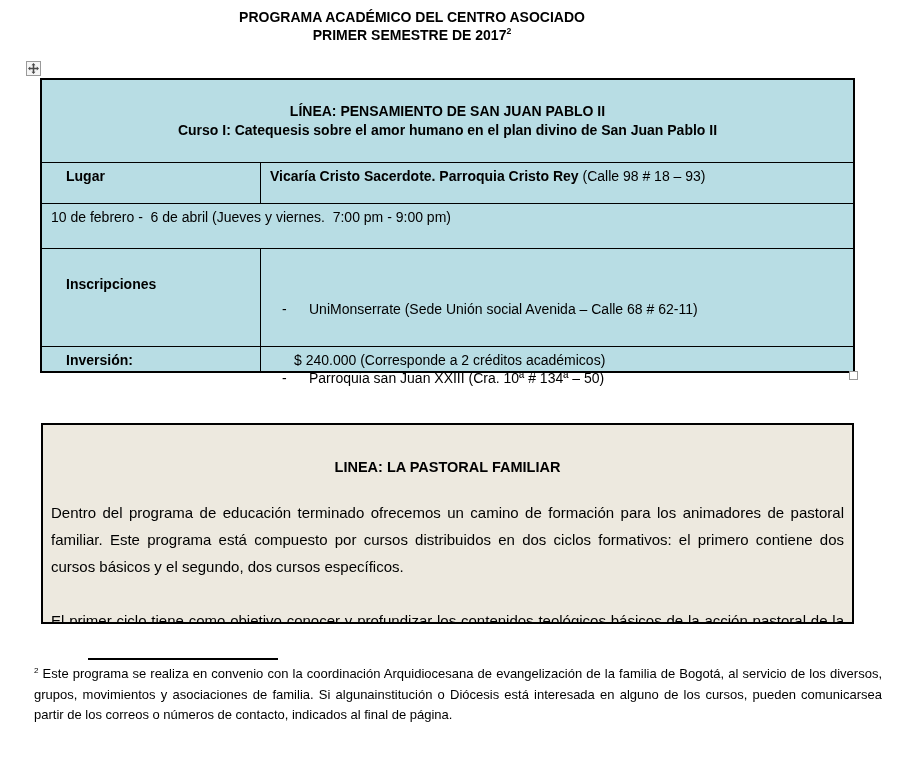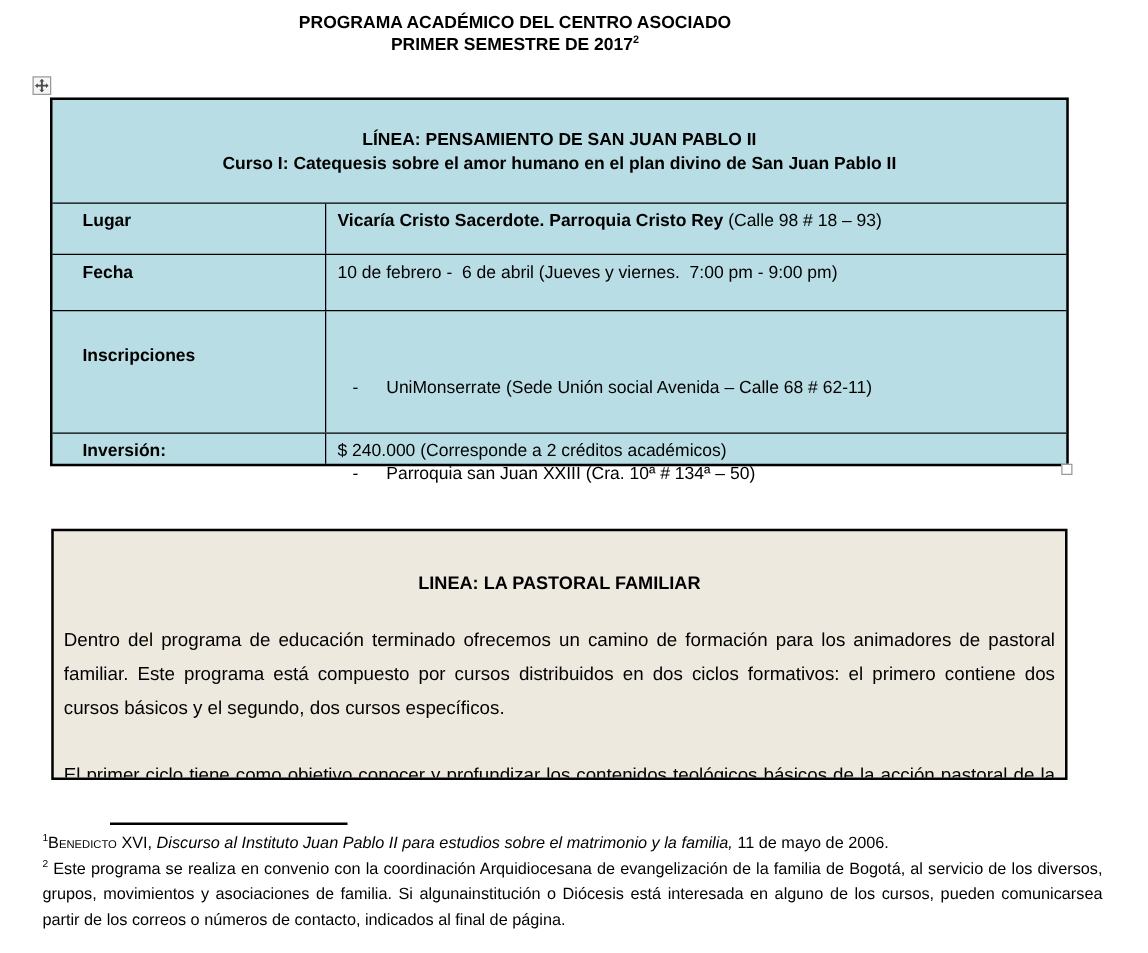--- a/index.html
+++ b/index.html
@@ -40,21 +40,21 @@
   }
   .t-row{display:flex;border-top:1.5px solid var(--border);}
   .t-label{
     width:203px;min-width:203px;border-right:1.5px solid var(--border);
     padding:4px 4px 0 8px;font-weight:bold;font-size:14px;line-height:18px;margin-left:16px;
   }
   .t-value{flex:1;padding:4px 6px 0 9px;font-size:14px;line-height:18px;white-space:pre-wrap;}
   .row-lugar{height:41px;}
   .row-fecha{height:45px;}
   .row-insc{height:98px;}
-  .row-inv{height:25px;}
+  .row-inv{height:25px;gap:24px;}
   .row-insc .t-label{padding-top:26px;}
   .insc-cell{line-height:23px;padding-top:3px;}
   .insc-item{display:flex;margin-left:12px;}
   .insc-dash{width:27px;min-width:27px;}
   .bold{font-weight:bold;}
 
   
   .resize-handle{
     position:absolute;left:849px;top:371px;width:9px;height:9px;
     border:1px solid #999;background:#fff;
@@ -103,21 +103,20 @@
     <div>LÍNEA: PENSAMIENTO DE SAN JUAN PABLO II</div>
     <div>Curso I: Catequesis sobre el amor humano en el plan divino de San Juan Pablo II</div>
   </div>
 
   <div class="t-row row-lugar">
     <div class="t-label">Lugar</div>
     <div class="t-value"><span class="bold">Vicaría Cristo Sacerdote. Parroquia Cristo Rey</span><span> (Calle 98 # 18 – 93)</span></div>
   </div>
 
   <div class="t-row row-fecha">
-    <div class="t-label">Fecha</div>
     <div class="t-value">10 de febrero -  6 de abril (Jueves y viernes.  7:00 pm - 9:00 pm)</div>
   </div>
 
   <div class="t-row row-insc">
     <div class="t-label">Inscripciones</div>
     <div class="t-value insc-cell">
       <div class="insc-item"><span class="insc-dash">-</span><span>UniMonserrate (Sede Unión social Avenida – Calle 68 # 62-11)</span></div>
       <div class="insc-item"><span class="insc-dash">-</span><span>Parroquia san Juan XXIII (Cra. 10ª # 134ª – 50)</span></div>
       <div class="insc-item"><span class="insc-dash">-</span><span>Parroquia Jesucristo Redentor (Calle 152 # 50-89)</span></div>
     </div>
@@ -133,15 +132,14 @@
 
 <div class="pastoral-box">
   <div class="p-title">LINEA: LA PASTORAL FAMILIAR</div>
   <div class="p-par">Dentro del programa de educación terminado ofrecemos un camino de formación para los animadores de pastoral familiar. Este programa está compuesto por cursos distribuidos en dos ciclos formativos: el primero contiene dos cursos básicos y el segundo, dos cursos específicos.</div>
   <div class="p-par">El primer ciclo tiene como objetivo conocer y profundizar los contenidos teológicos básicos de la acción pastoral de la Iglesia, en el campo específico de la evangelización del Matrimonio y la Familia.El segundo ciclo, dirigido a quienes han terminado el primero, se</div>
 </div>
 
 <div class="footnote-sep"></div>
 
 <div class="footnotes">
-  <div class="fn1"><sup>1</sup><span class="sc">Benedicto XVI,</span><span class="it"> Discurso al Instituto Juan Pablo II para estudios sobre el matrimonio y la familia,</span><span> 11 de mayo de 2006.</span></div>
   <div class="fn2"><sup>2</sup><span> Este programa se realiza en convenio con la coordinación Arquidiocesana de evangelización de la familia de Bogotá, al servicio de los diversos, grupos, movimientos y asociaciones de familia. Si algunainstitución o Diócesis está interesada en alguno de los cursos, pueden  comunicarsea partir de los correos o números de contacto, indicados al final de página.</span></div>
 </div>
 
 </body></html>

